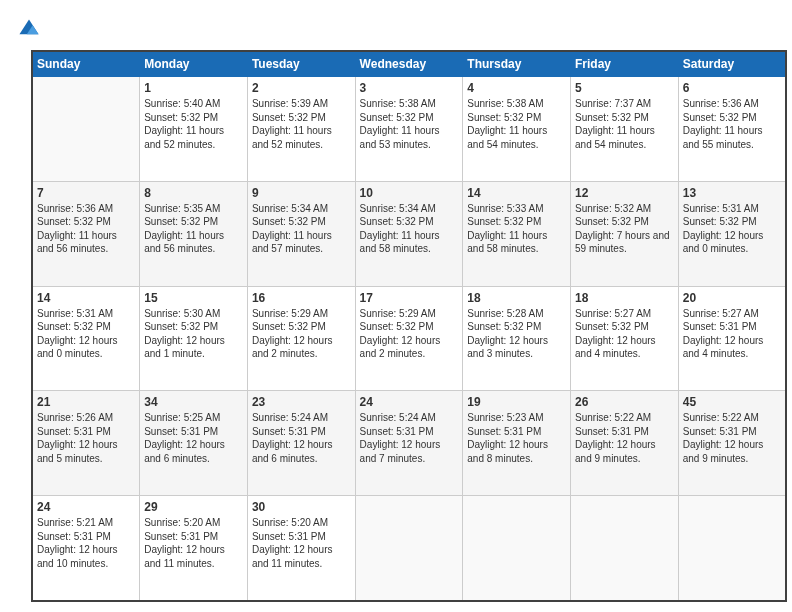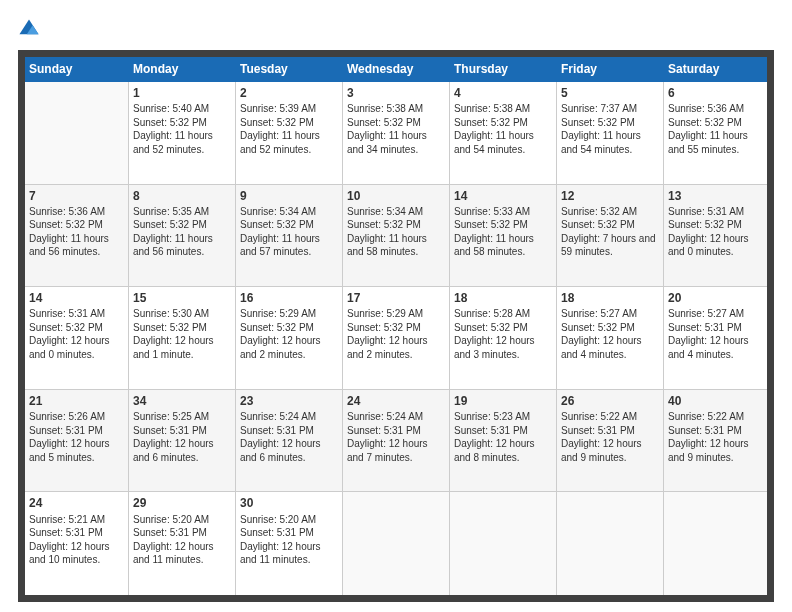--- a/index.html
+++ b/index.html
@@ -39,24 +39,25 @@
       font-size: 32px;
       font-weight: normal;
       color: #333;
     }
     .location {
       font-size: 14px;
       color: #555;
     }
     .calendar {
       flex: 1;
-      border: 7px solid #404040;
+      border: 2px solid #404040;
       border-collapse: collapse;
       width: 100%;
       table-layout: fixed;
+      margin-left: 13px;
     }
     .calendar th {
       background: #1a6bb5;
       color: #fff;
       font-size: 12px;
       font-weight: bold;
       padding: 5px 4px;
       text-align: left;
       border: 1px solid #1a6bb5;
     }
@@ -111,21 +112,21 @@
           <th>Thursday</th>
           <th>Friday</th>
           <th>Saturday</th>
         </tr>
     </thead>
     <tbody id="calendar-body">
     <tr>
           <td class="cell-empty"></td>
           <td><span class="day-num">1</span><span>Sunrise: 5:40 AM</span><br><span>Sunset: 5:32 PM</span><br><span>Daylight: 11 hours and 52 minutes.</span></td>
           <td><span class="day-num">2</span><span>Sunrise: 5:39 AM</span><br><span>Sunset: 5:32 PM</span><br><span>Daylight: 11 hours and 52 minutes.</span></td>
-          <td><span class="day-num">3</span><span>Sunrise: 5:38 AM</span><br><span>Sunset: 5:32 PM</span><br><span>Daylight: 11 hours and 34 minutes.</span></td>
+          <td><span class="day-num">3</span><span>Sunrise: 5:38 AM</span><br><span>Sunset: 5:32 PM</span><br><span>Daylight: 11 hours and 53 minutes.</span></td>
           <td><span class="day-num">4</span><span>Sunrise: 5:38 AM</span><br><span>Sunset: 5:32 PM</span><br><span>Daylight: 11 hours and 54 minutes.</span></td>
           <td><span class="day-num">5</span><span>Sunrise: 7:37 AM</span><br><span>Sunset: 5:32 PM</span><br><span>Daylight: 11 hours and 54 minutes.</span></td>
           <td><span class="day-num">6</span><span>Sunrise: 5:36 AM</span><br><span>Sunset: 5:32 PM</span><br><span>Daylight: 11 hours and 55 minutes.</span></td>
         </tr>
         <tr class="row-stripe">
           <td><span class="day-num">7</span><span>Sunrise: 5:36 AM</span><br><span>Sunset: 5:32 PM</span><br><span>Daylight: 11 hours and 56 minutes.</span></td>
           <td><span class="day-num">8</span><span>Sunrise: 5:35 AM</span><br><span>Sunset: 5:32 PM</span><br><span>Daylight: 11 hours and 56 minutes.</span></td>
           <td><span class="day-num">9</span><span>Sunrise: 5:34 AM</span><br><span>Sunset: 5:32 PM</span><br><span>Daylight: 11 hours and 57 minutes.</span></td>
           <td><span class="day-num">10</span><span>Sunrise: 5:34 AM</span><br><span>Sunset: 5:32 PM</span><br><span>Daylight: 11 hours and 58 minutes.</span></td>
           <td><span class="day-num">14</span><span>Sunrise: 5:33 AM</span><br><span>Sunset: 5:32 PM</span><br><span>Daylight: 11 hours and 58 minutes.</span></td>
@@ -141,21 +142,21 @@
           <td><span class="day-num">18</span><span>Sunrise: 5:27 AM</span><br><span>Sunset: 5:32 PM</span><br><span>Daylight: 12 hours and 4 minutes.</span></td>
           <td><span class="day-num">20</span><span>Sunrise: 5:27 AM</span><br><span>Sunset: 5:31 PM</span><br><span>Daylight: 12 hours and 4 minutes.</span></td>
         </tr>
         <tr class="row-stripe">
           <td><span class="day-num">21</span><span>Sunrise: 5:26 AM</span><br><span>Sunset: 5:31 PM</span><br><span>Daylight: 12 hours and 5 minutes.</span></td>
           <td><span class="day-num">34</span><span>Sunrise: 5:25 AM</span><br><span>Sunset: 5:31 PM</span><br><span>Daylight: 12 hours and 6 minutes.</span></td>
           <td><span class="day-num">23</span><span>Sunrise: 5:24 AM</span><br><span>Sunset: 5:31 PM</span><br><span>Daylight: 12 hours and 6 minutes.</span></td>
           <td><span class="day-num">24</span><span>Sunrise: 5:24 AM</span><br><span>Sunset: 5:31 PM</span><br><span>Daylight: 12 hours and 7 minutes.</span></td>
           <td><span class="day-num">19</span><span>Sunrise: 5:23 AM</span><br><span>Sunset: 5:31 PM</span><br><span>Daylight: 12 hours and 8 minutes.</span></td>
           <td><span class="day-num">26</span><span>Sunrise: 5:22 AM</span><br><span>Sunset: 5:31 PM</span><br><span>Daylight: 12 hours and 9 minutes.</span></td>
-          <td><span class="day-num">40</span><span>Sunrise: 5:22 AM</span><br><span>Sunset: 5:31 PM</span><br><span>Daylight: 12 hours and 9 minutes.</span></td>
+          <td><span class="day-num">45</span><span>Sunrise: 5:22 AM</span><br><span>Sunset: 5:31 PM</span><br><span>Daylight: 12 hours and 9 minutes.</span></td>
         </tr>
         <tr>
           <td><span class="day-num">24</span><span>Sunrise: 5:21 AM</span><br><span>Sunset: 5:31 PM</span><br><span>Daylight: 12 hours and 10 minutes.</span></td>
           <td><span class="day-num">29</span><span>Sunrise: 5:20 AM</span><br><span>Sunset: 5:31 PM</span><br><span>Daylight: 12 hours and 11 minutes.</span></td>
           <td><span class="day-num">30</span><span>Sunrise: 5:20 AM</span><br><span>Sunset: 5:31 PM</span><br><span>Daylight: 12 hours and 11 minutes.</span></td>
           <td class="cell-empty"></td>
           <td class="cell-empty"></td>
           <td class="cell-empty"></td>
           <td class="cell-empty"></td>
         </tr>

